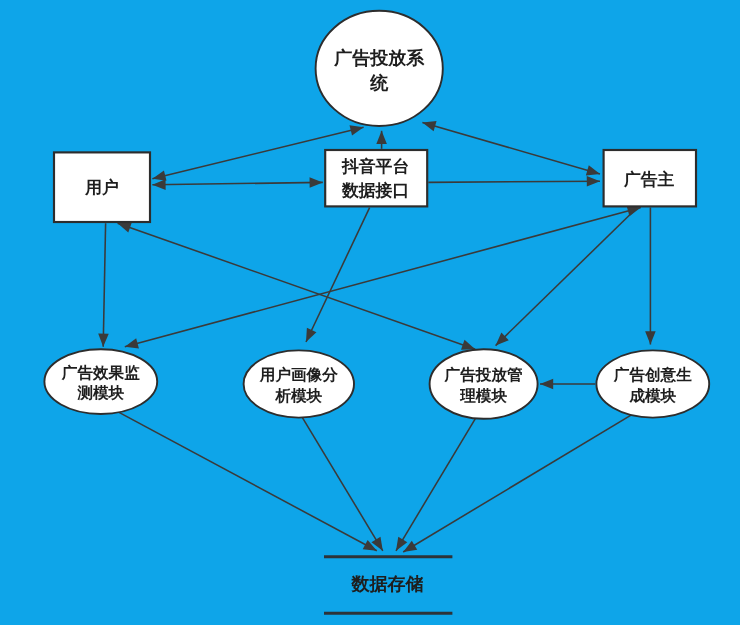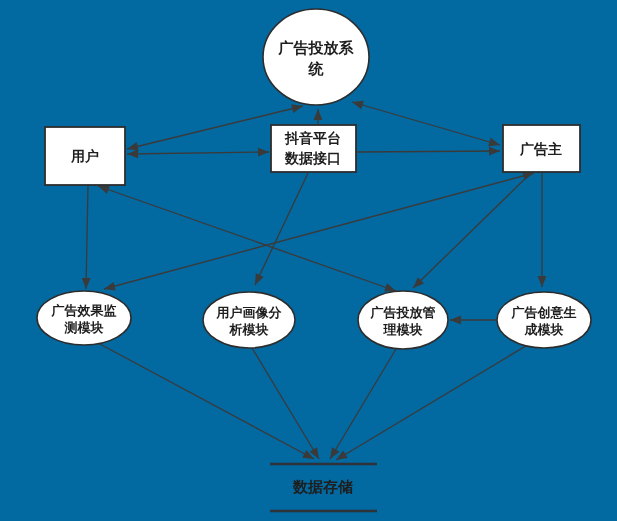--- a/index.html
+++ b/index.html
@@ -1,16 +1,16 @@
 <!DOCTYPE html>
 <html><head>
 <meta charset="utf-8">
 <style>
   html,body{margin:0;padding:0;background:#ffffff;}
-  .canvas{position:relative;width:617px;height:521px;background:#0369a1;overflow:hidden;
+  .canvas{position:relative;width:617px;height:521px;background:#0ea5e9;overflow:hidden;
           font-family:"Liberation Sans","DejaVu Sans",sans-serif;}
   svg{display:block;}
   text{font-family:"Liberation Sans","DejaVu Sans",sans-serif;font-weight:bold;fill:#1e1e1e;}
   .node-shape{fill:#ffffff;stroke:#2d2d2d;}
   .rect-node{stroke-width:1.8;}
   .ellipse-node{stroke-width:1.6;}
   .lbl-15{font-size:15px;}
   .lbl-14{font-size:14px;}
   .lbl-13{font-size:13px;}
   .storage-line{stroke:#2d3338;stroke-width:2.6;}

